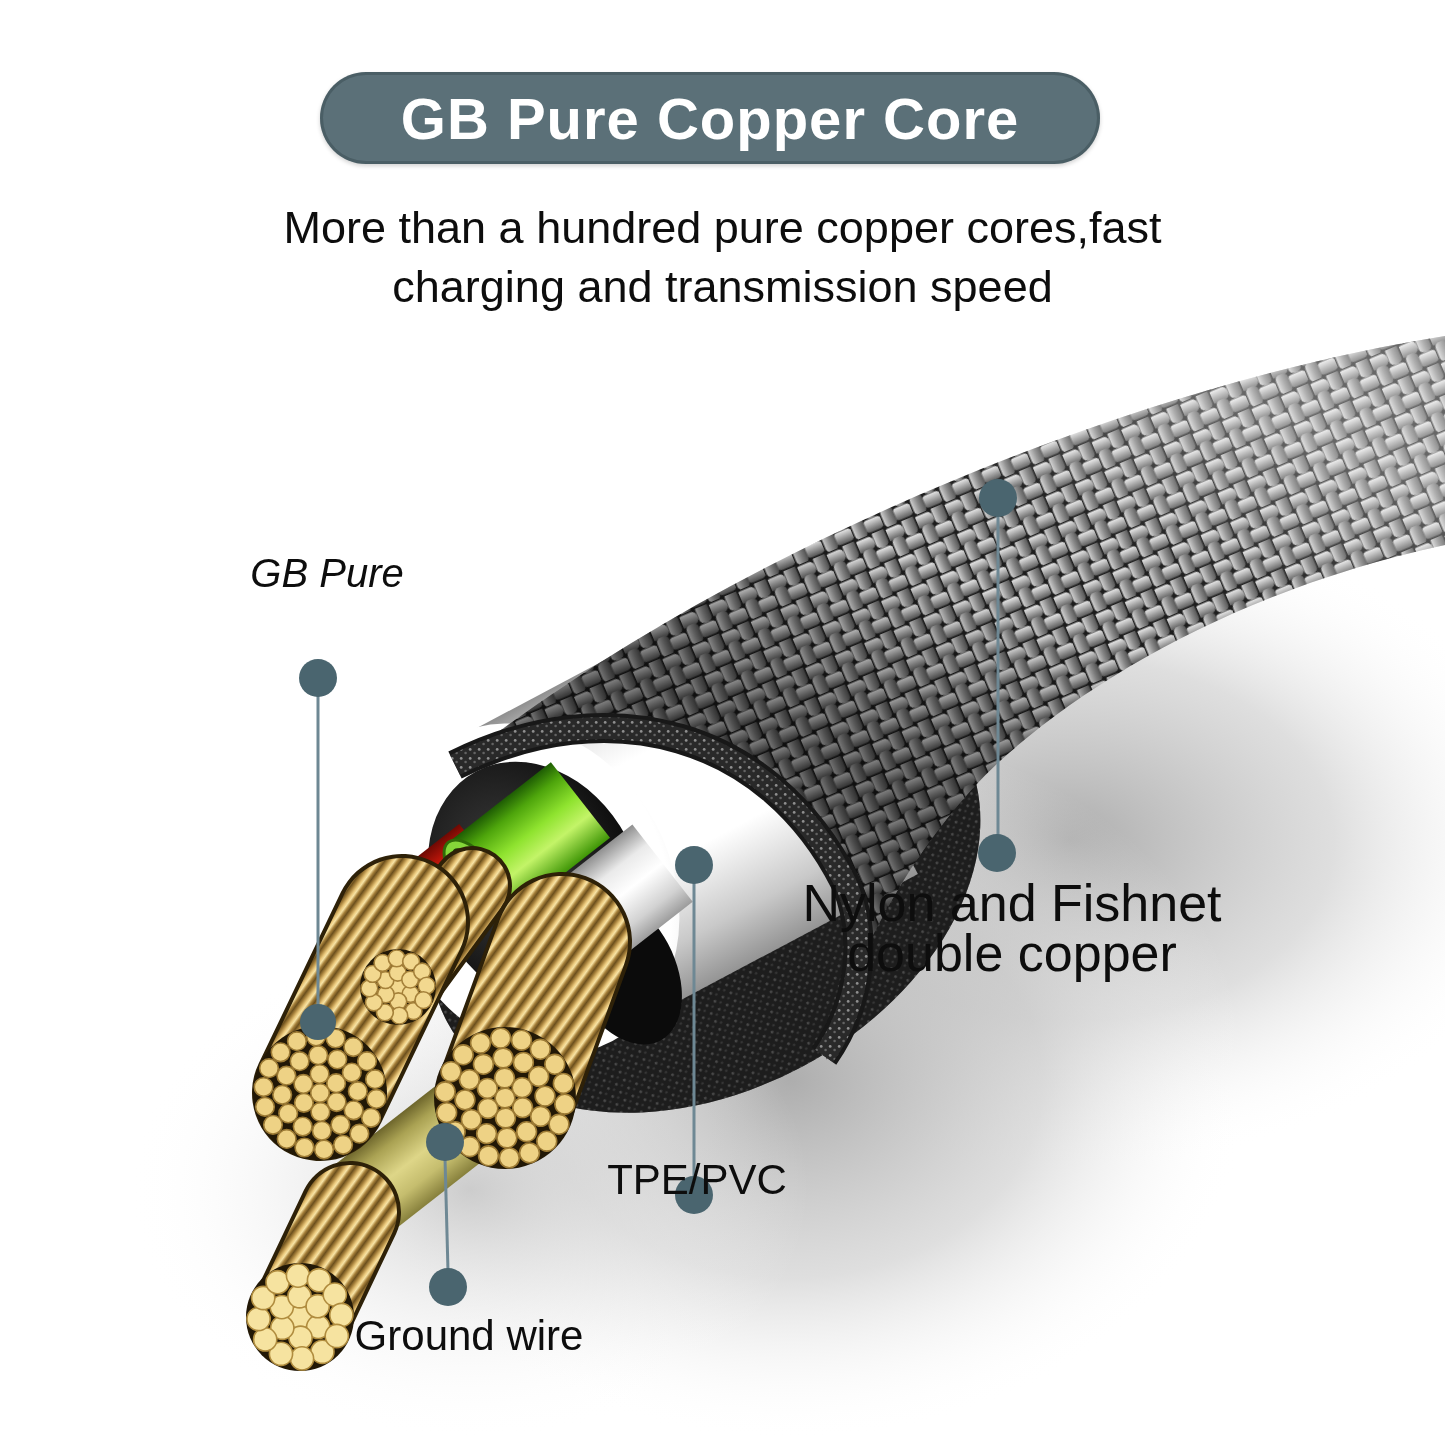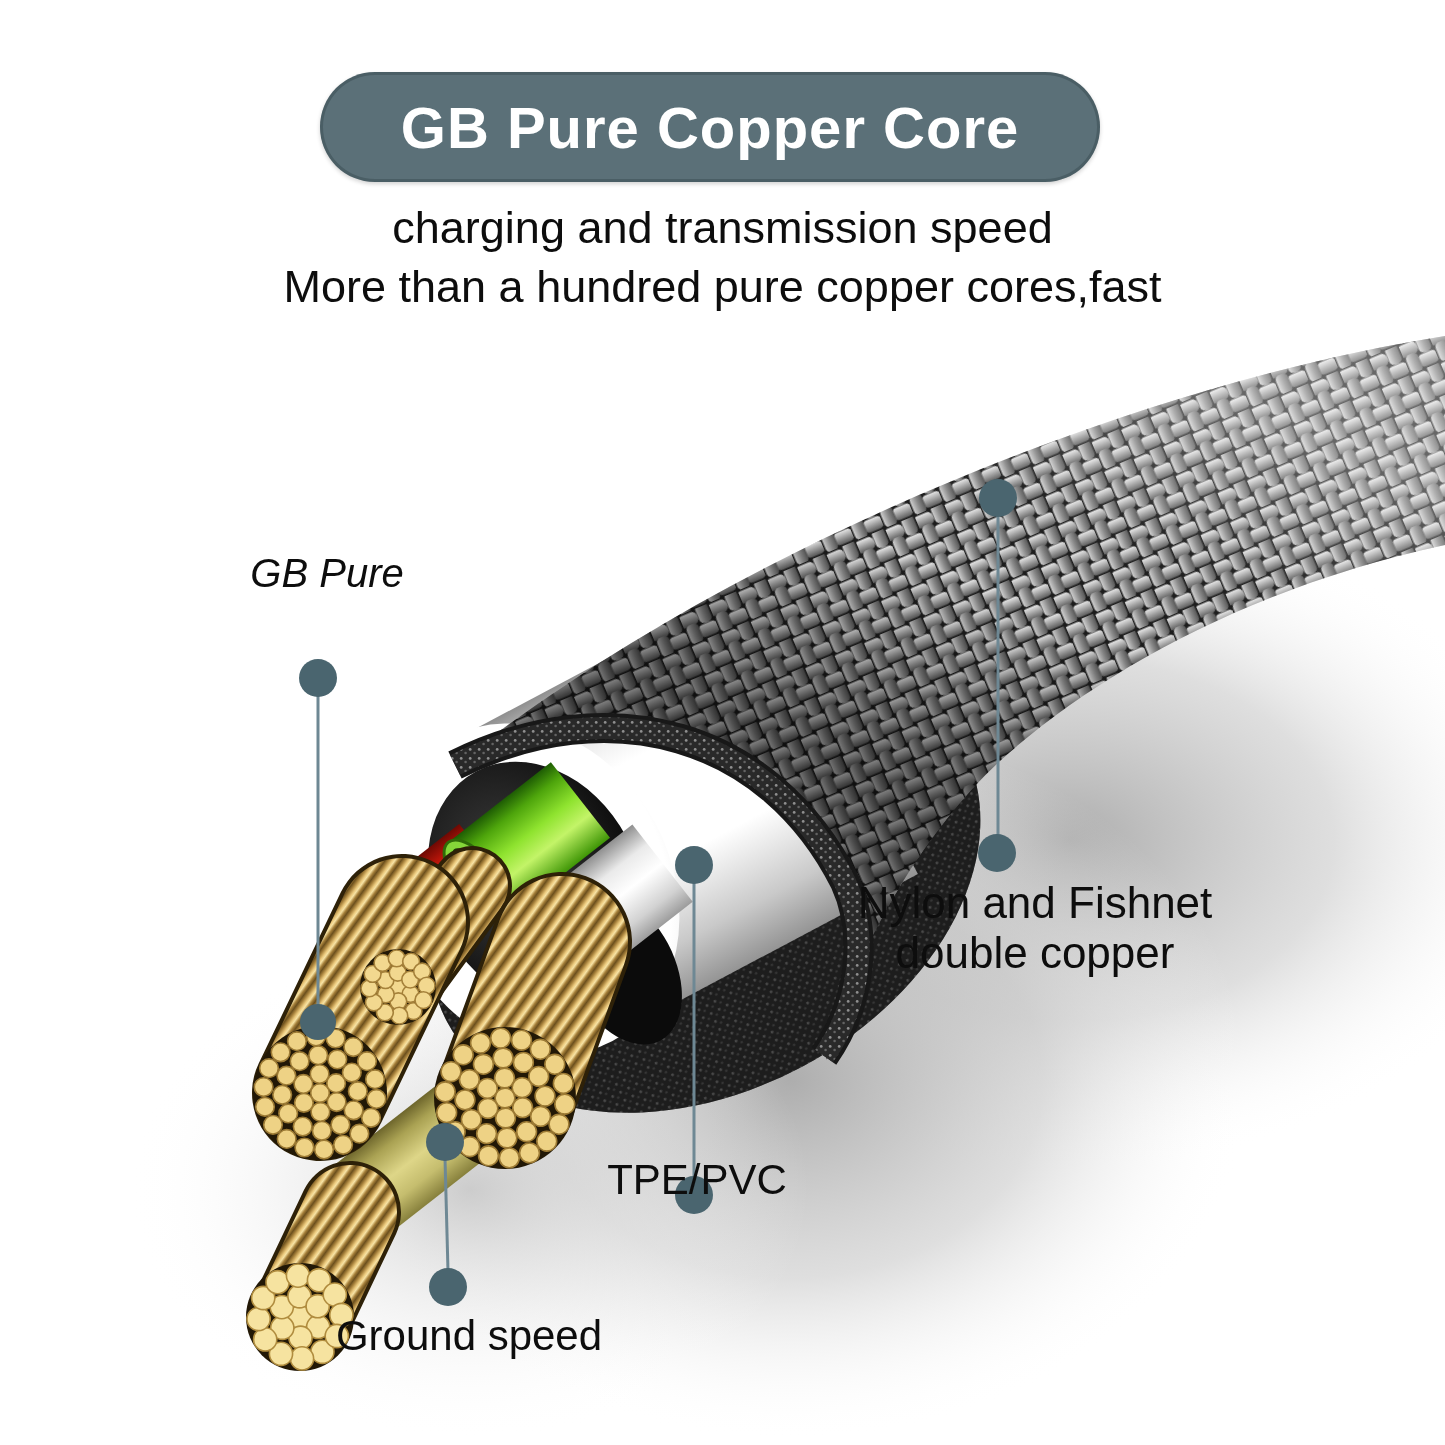--- a/index.html
+++ b/index.html
@@ -5,39 +5,39 @@
   html,body{margin:0;padding:0;}
   body{
     width:1445px;height:1445px;position:relative;overflow:hidden;
     background:#ffffff;
     font-family:"Liberation Sans", sans-serif;
     color:var(--text,#111);
   }
   .stage{position:absolute;inset:0;}
   svg.illustration{position:absolute;left:0;top:0;}
   .pill{
-    position:absolute;left:320px;top:72px;width:780px;height:110px;
+    position:absolute;left:320px;top:72px;width:780px;height:92px;
     border-radius:56px;background:var(--pill,#5b7078);
     display:flex;align-items:center;justify-content:center;
     box-shadow:inset 0 0 0 3px rgba(23,38,45,.25), 0 2px 4px rgba(0,0,0,.18);
   }
   .pill span{
     color:var(--pill-text,#fff);font-size:58px;font-weight:bold;letter-spacing:1px;
     white-space:nowrap;
   }
   .subtitle{
     position:absolute;left:0;top:198px;width:1445px;text-align:center;
     font-size:45px;line-height:59px;color:var(--text,#0d0d0d);
   }
   .callout-label{
     position:absolute;transform:translateX(-50%);
     text-align:center;color:var(--text,#0d0d0d);white-space:nowrap;
   }
   #lbl-gb{left:327px;top:549px;font-size:40px;line-height:48px;font-style:italic;}
-  #lbl-nylon{left:1035px;top:878px;font-size:44px;line-height:50px;}
+  #lbl-nylon{left:1012px;top:878px;font-size:52px;line-height:50px;}
   #lbl-tpe{left:697px;top:1156px;font-size:42px;line-height:48px;}
   #lbl-ground{left:469px;top:1312px;font-size:42px;line-height:48px;}
   .dot{fill:var(--dot,#4a656f);}
   .cline{stroke:var(--lineC,#6e8894);stroke-width:3;}
 </style>
 </head>
 <body>
 
 <div class="stage">
 
@@ -345,34 +345,34 @@
     <circle class="dot" cx="445" cy="1142" r="19"></circle>
     <circle class="dot" cx="448" cy="1287" r="19"></circle>
   </g>
 </svg>
 
 <div class="pill">
   <span>GB Pure Copper Core</span>
 </div>
 
 <div class="subtitle">
+  <div>More than a hundred pure copper cores,fast</div>
   <div>charging and transmission speed</div>
-  <div>More than a hundred pure copper cores,fast</div>
 </div>
 
 <div class="callout-label" id="lbl-gb">
   <div>GB Pure</div>
 </div>
 
 <div class="callout-label" id="lbl-nylon">
   <div>Nylon and Fishnet</div>
   <div>double copper</div>
 </div>
 
 <div class="callout-label" id="lbl-tpe">
   <div>TPE/PVC</div>
 </div>
 
 <div class="callout-label" id="lbl-ground">
-  <div>Ground speed</div>
+  <div>Ground wire</div>
 </div>
 
 </div>
 
 </body></html>

